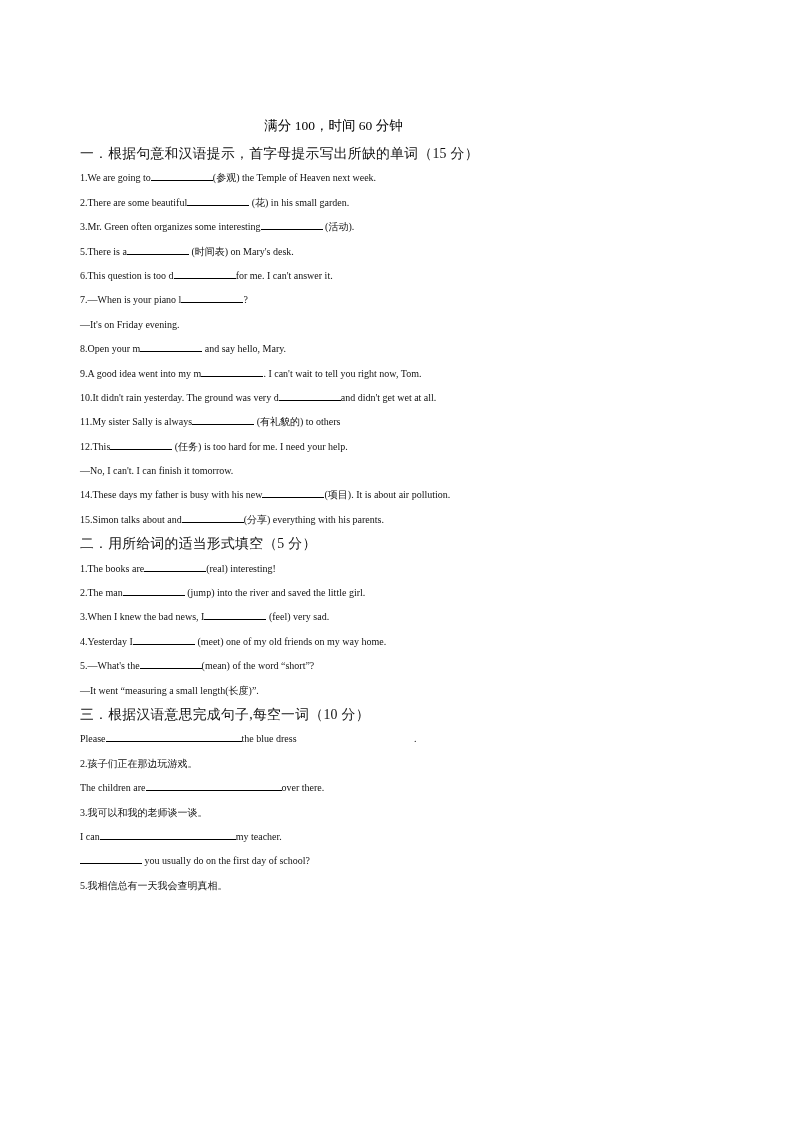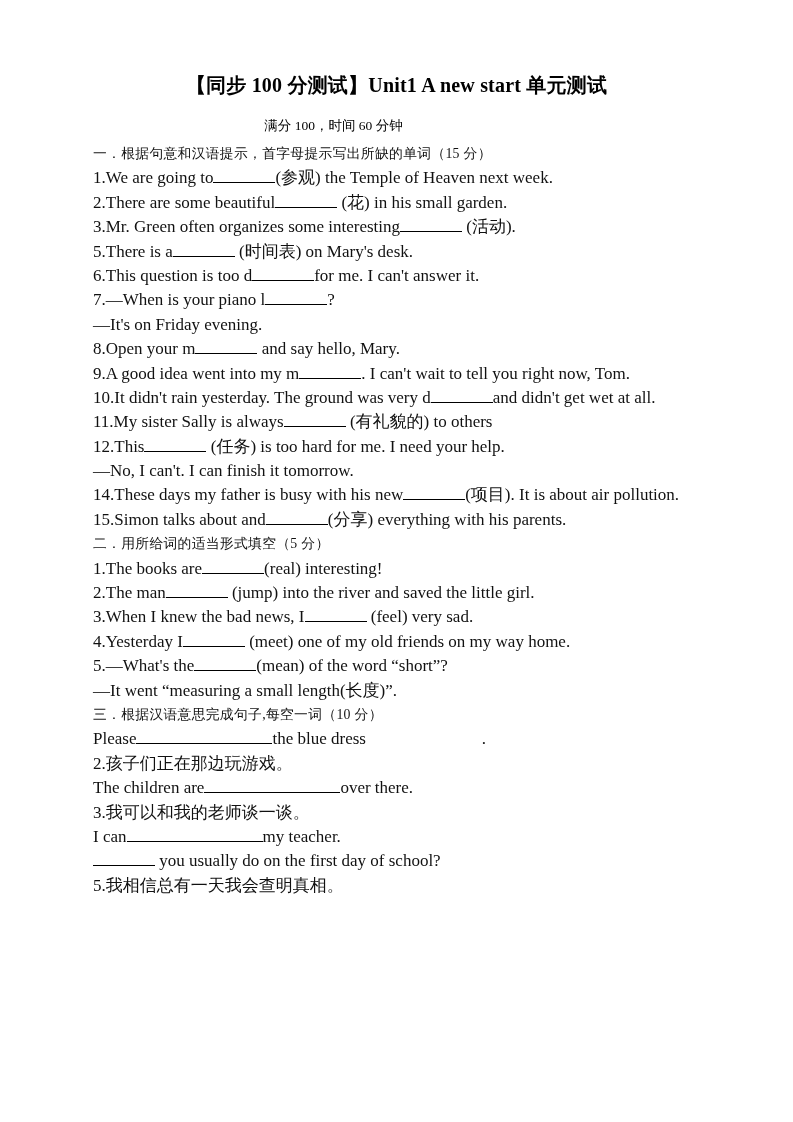--- a/index.html
+++ b/index.html
@@ -36,26 +36,26 @@
   .doc-subtitle {
     position: absolute;
     left: 0;
     top: 117px;
     width: 667px;
     text-align: center;
     font-size: 13.5px;
   }
   .body-block {
     position: absolute;
-    left: 93px;
+    left: 80px;
     top: 142px;
     width: 660px;
   }
   .line {
-    font-size: 17px;
+    font-size: 10px;
     line-height: 24.4px;
     height: 24.4px;
     white-space: nowrap;
     color: #111;
   }
   .line.section {
     font-size: 13.8px;
     letter-spacing: 0.3px;
   }
   .blank {
@@ -71,21 +71,20 @@
     display: inline-block;
     width: 120px;
     text-align: right;
   }
 </style>
 </head>
 <body>
 
 <div class="page">
 
-  <div class="doc-title">【同步 100 分测试】Unit1 A new start  单元测试</div>
 
   <div class="doc-subtitle">满分 100，时间 60 分钟</div>
 
   <div class="body-block" id="body-block">
       <div class="line section">一．根据句意和汉语提示，首字母提示写出所缺的单词（15 分）</div>
       <div class="line"><span>1.We are going to</span><span class="blank b-sm"></span><span>(参观) the Temple of Heaven next week.</span></div>
       <div class="line"><span>2.There are some beautiful</span><span class="blank b-sm"></span><span> (花) in his small garden.</span></div>
       <div class="line"><span>3.Mr. Green often organizes some interesting</span><span class="blank b-sm"></span><span>   (活动).</span></div>
       <div class="line"><span>5.There is a</span><span class="blank b-sm"></span><span> (时间表) on Mary's desk.</span></div>
       <div class="line"><span>6.This question is too d</span><span class="blank b-sm"></span><span>for me. I can't answer it.</span></div>

